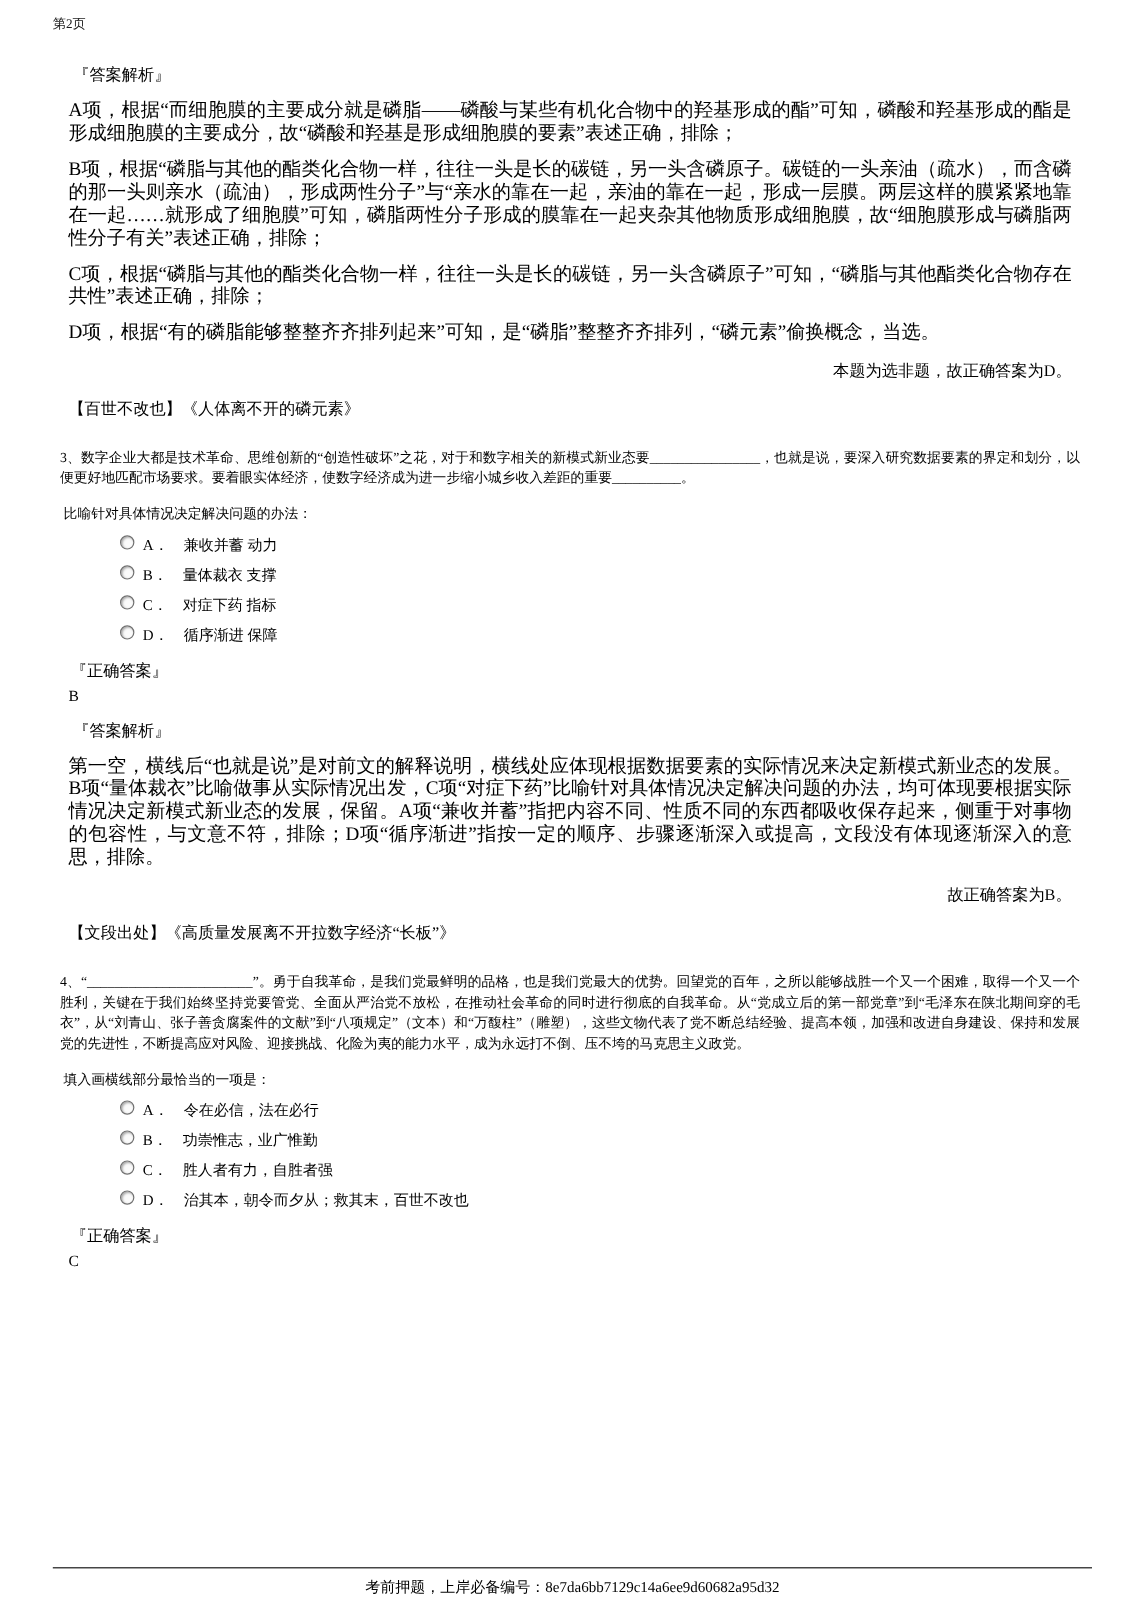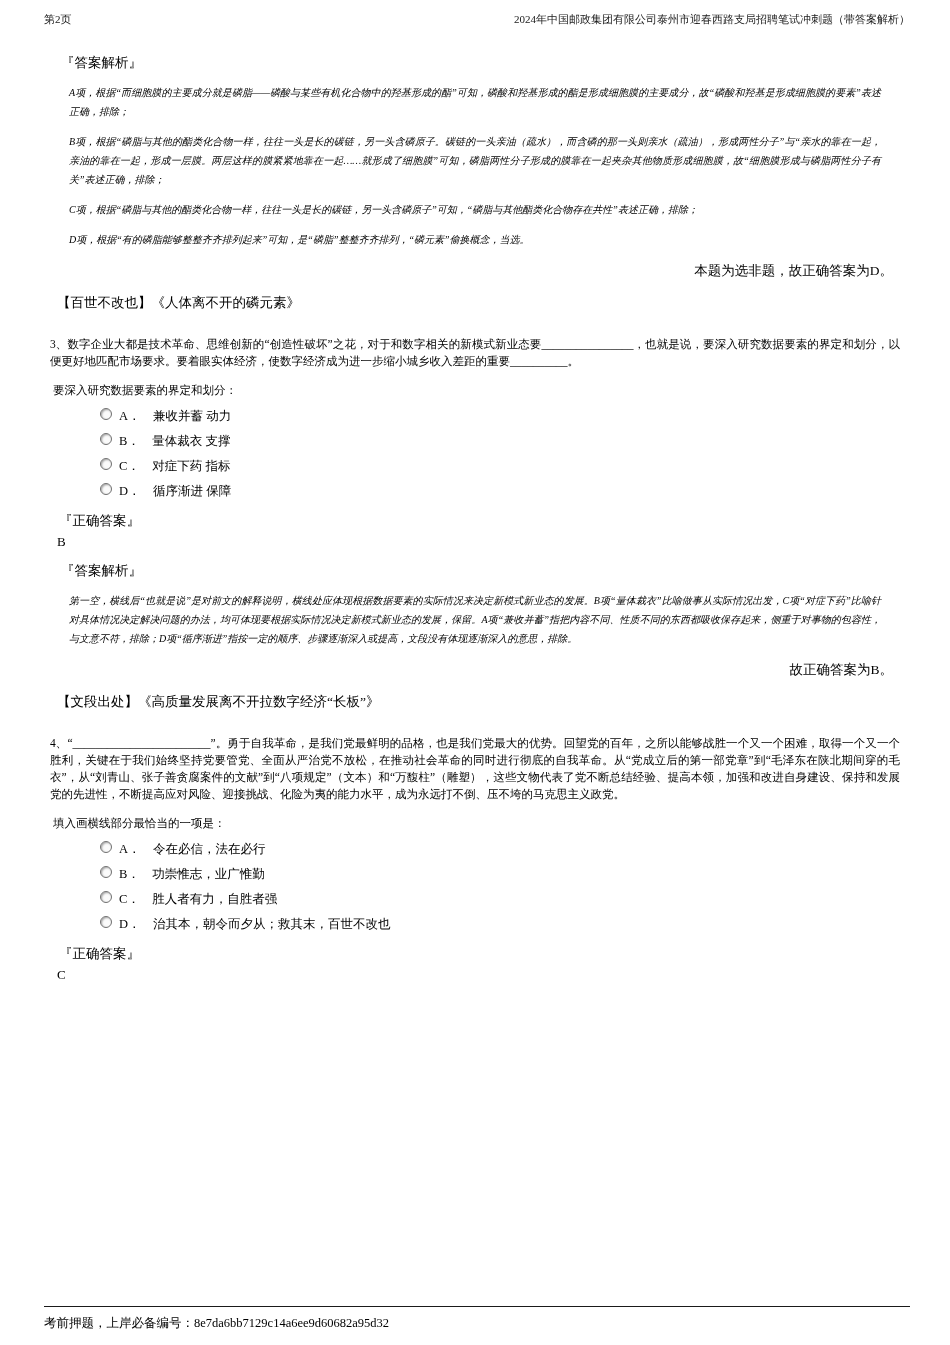--- a/index.html
+++ b/index.html
@@ -15,23 +15,22 @@
   .header {
     position:absolute; top:12px; left:44px; right:40px;
     display:flex; justify-content:space-between; align-items:baseline;
     font-size:11px; color:#1a1a1a;
   }
   .header .doc-title { text-align:right; }
   .content { position:absolute; top:42px; left:57px; right:57px; }
   p { margin:0; }
   .sec-label { font-size:13.5px; margin:12px 0 10px 4px; }
   .ans {
-    font-size:10px; line-height:19px; text-align:justify;
-    margin:11px 12px;
-    font-style:italic;
+    font-size:16px; line-height:19px; text-align:justify;
+    margin:11px 0;
   }
   .conclusion { font-size:13.5px; margin:13px 0;text-align:right; }
   .src { font-size:13.5px; margin:14px 0 16px 0; }
   .q-stem {
     font-size:11.5px; line-height:17px; text-align:justify;
     margin:24px -7px 12px -7px;
   }
   .instr { font-size:11.5px; margin:13px 0 10px -4px; }
   .options { margin:2px 0 6px 0; }
   .option { display:flex; align-items:flex-start; margin:8px 0 8px 43px; font-size:12.5px; }
@@ -42,46 +41,45 @@
     background:#fbfbfb;
     box-shadow: inset 1px 1px 2px rgba(0,0,0,0.35);
     margin-right:7px;
   }
   .correct-label { font-size:13.5px; margin:12px 0 4px 2px; }
   .answer-letter { font-size:13px; margin:2px 0 10px 0; }
   .footer {
     position:absolute; left:44px; right:40px; bottom:13px;
     border-top:1.5px solid #1a1a1a;
     padding-top:8px;
-    display:flex; justify-content:flex-start;
+    display:flex; justify-content:center;
     font-size:12.5px; color:#000;
   }
 </style>
 </head>
 <body>
 
 <div class="page">
 
   <div class="header">
     <span>第2页</span>
-    <span class="doc-title">2024年中国邮政集团有限公司泰州市迎春西路支局招聘笔试冲刺题（带答案解析）</span>
   </div>
 
   <div class="content">
 
     <p class="sec-label">『答案解析』</p>
     <p class="ans">A项，根据“而细胞膜的主要成分就是磷脂——磷酸与某些有机化合物中的羟基形成的酯”可知，磷酸和羟基形成的酯是形成细胞膜的主要成分，故“磷酸和羟基是形成细胞膜的要素”表述正确，排除；</p>
     <p class="ans">B项，根据“磷脂与其他的酯类化合物一样，往往一头是长的碳链，另一头含磷原子。碳链的一头亲油（疏水），而含磷的那一头则亲水（疏油），形成两性分子”与“亲水的靠在一起，亲油的靠在一起，形成一层膜。两层这样的膜紧紧地靠在一起……就形成了细胞膜”可知，磷脂两性分子形成的膜靠在一起夹杂其他物质形成细胞膜，故“细胞膜形成与磷脂两性分子有关”表述正确，排除；</p>
     <p class="ans">C项，根据“磷脂与其他的酯类化合物一样，往往一头是长的碳链，另一头含磷原子”可知，“磷脂与其他酯类化合物存在共性”表述正确，排除；</p>
     <p class="ans">D项，根据“有的磷脂能够整整齐齐排列起来”可知，是“磷脂”整整齐齐排列，“磷元素”偷换概念，当选。</p>
     <p class="conclusion">本题为选非题，故正确答案为D。</p>
     <p class="src">【百世不改也】《人体离不开的磷元素》</p>
 
     <p class="q-stem">3、数字企业大都是技术革命、思维创新的“创造性破坏”之花，对于和数字相关的新模式新业态要________________，也就是说，要深入研究数据要素的界定和划分，以便更好地匹配市场要求。要着眼实体经济，使数字经济成为进一步缩小城乡收入差距的重要__________。</p>
-    <p class="instr">要深入研究数据要素的界定和划分：</p>
+    <p class="instr">比喻针对具体情况决定解决问题的办法：</p>
 
     <div class="options">
       <div class="option">
         <span class="radio"></span>
         <span>A．　兼收并蓄 动力</span>
       </div>
       <div class="option">
         <span class="radio"></span>
         <span>B．　量体裁衣 支撑</span>
       </div>

